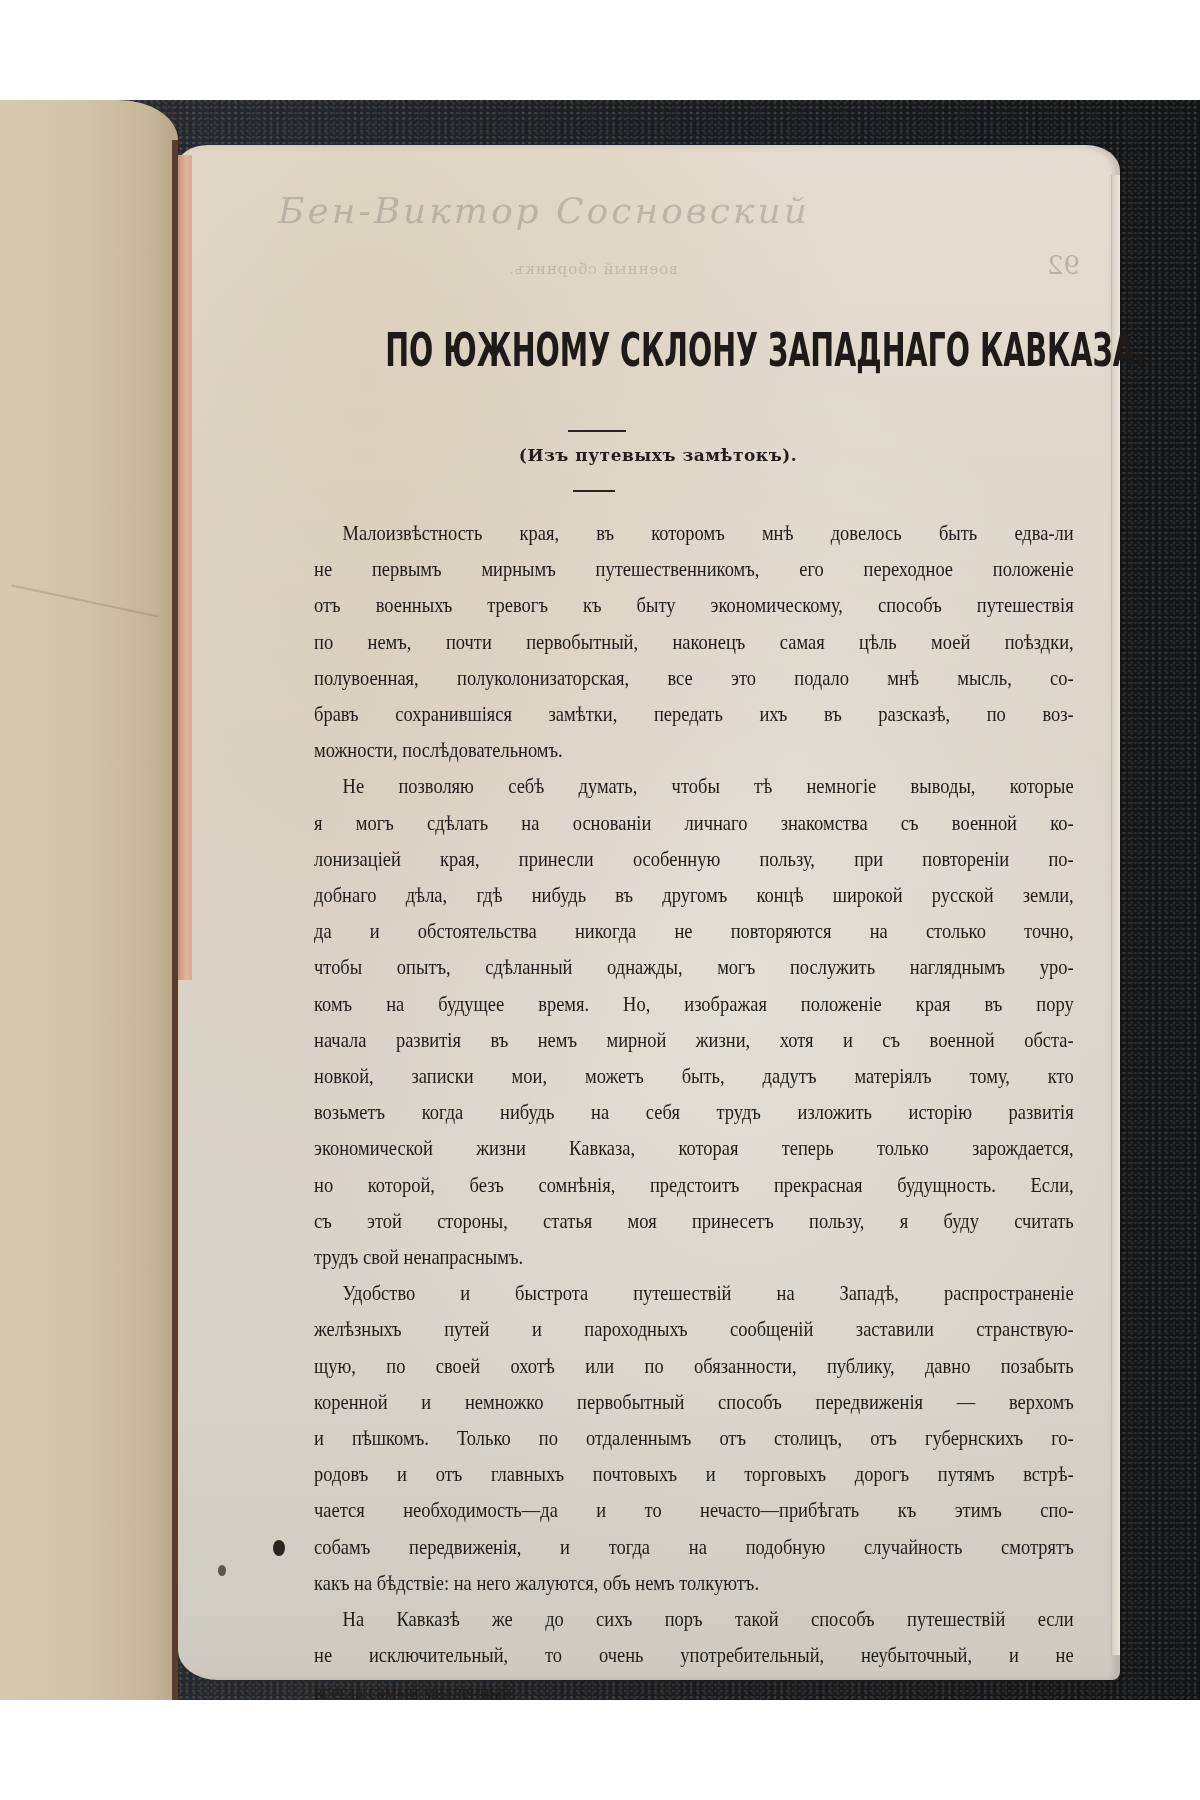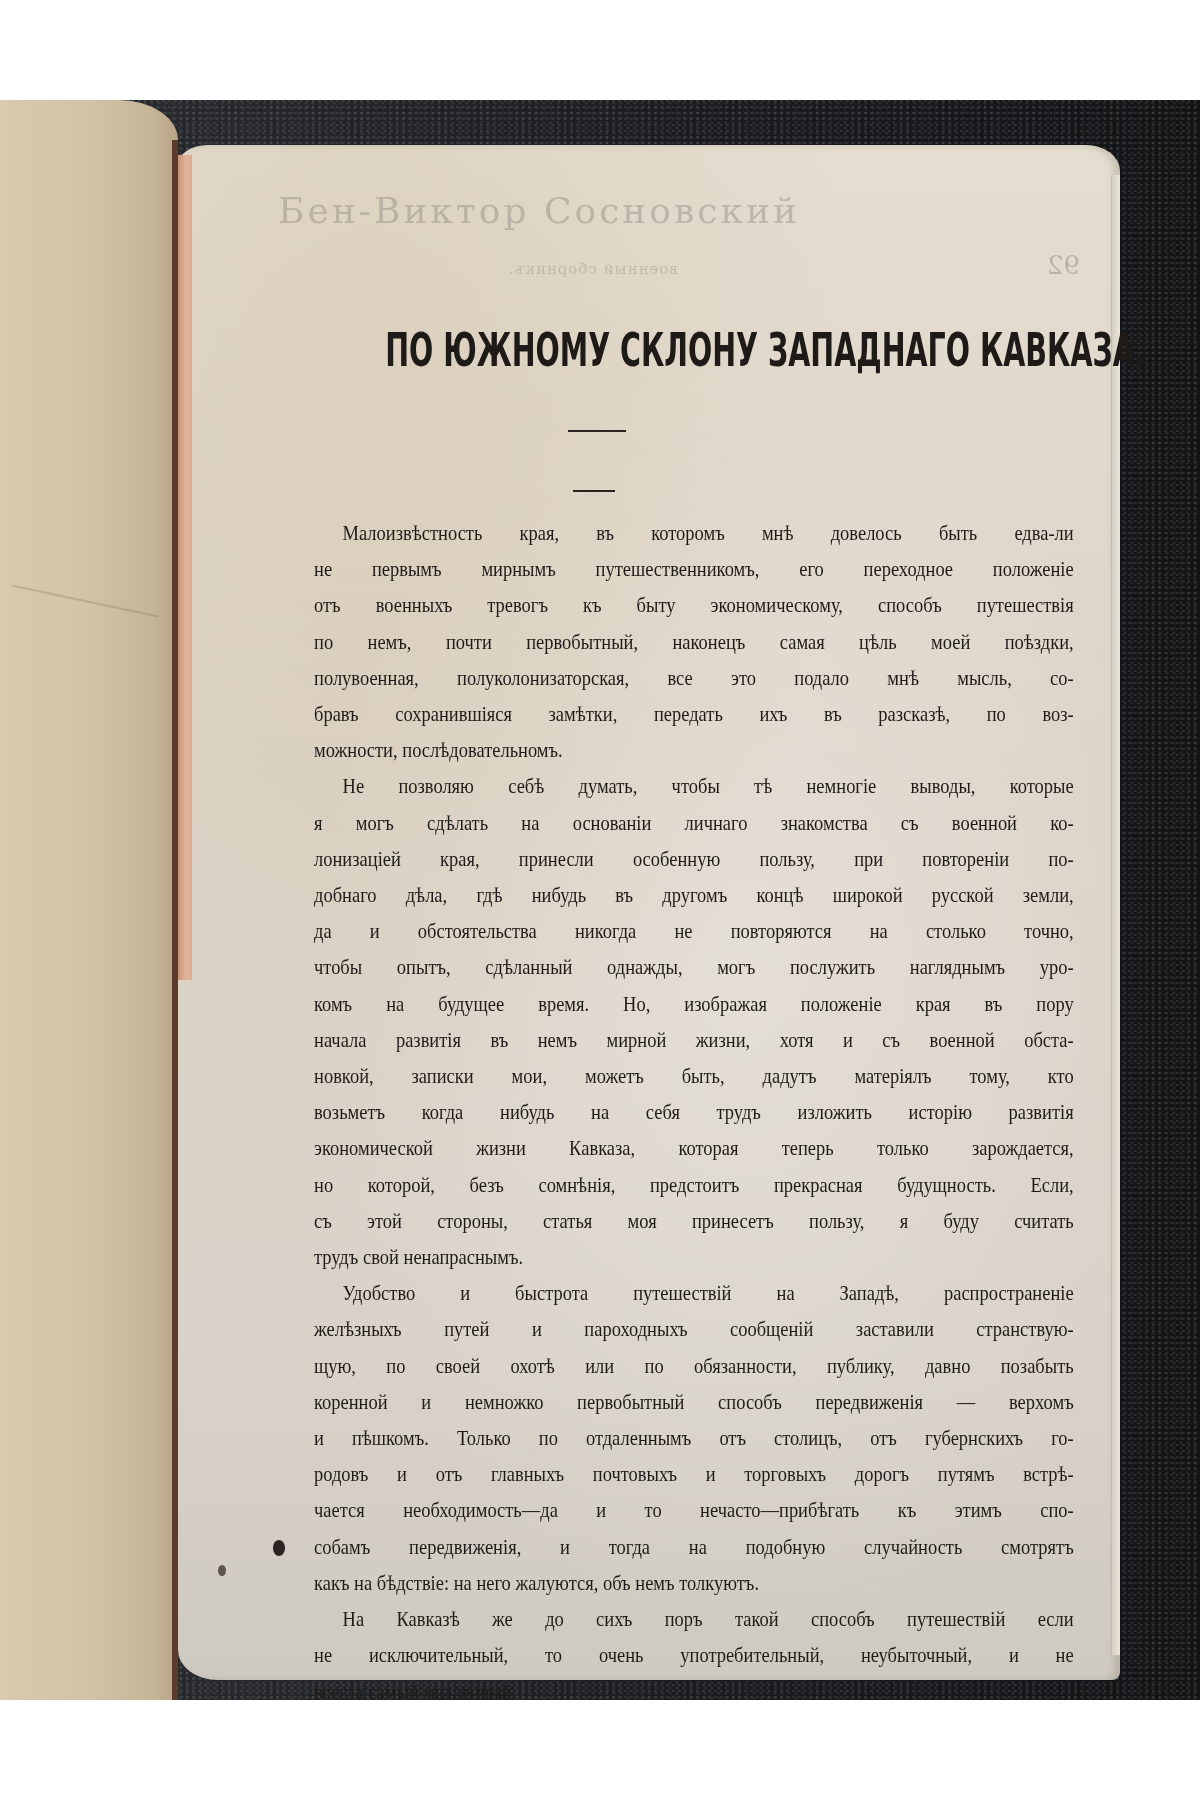--- a/index.html
+++ b/index.html
@@ -45,21 +45,21 @@
     border-bottom-right-radius: 8px;
     box-shadow: inset -6px 0 6px rgba(120,110,95,0.25);
   }
   .page-edge-right {
     position: absolute; right: 0; top: 30px; width: 8px; height: 1480px;
     background: linear-gradient(90deg, #d4cec2, #ece7dd);
     border-left: 1px solid rgba(120,110,95,0.35);
   }
   .handwriting {
     position: absolute; top: 45px; left: 100px; width: 700px;
-    font-family: "DejaVu Serif", serif; 
+    font-family: "DejaVu Serif", serif; font-style: italic;
     font-size: 36px; color: rgba(120,115,110,0.35); letter-spacing: 3px;
   }
   .bleed {
     position: absolute; color: rgba(60,55,50,0.18);
     font-family: "DejaVu Serif", serif; font-size: 17px;
     transform: scaleX(-1); white-space: nowrap;
   }
   .bleed-header { top: 115px; left: 330px; font-size: 15px; letter-spacing: 1px; }
   .bleed-pagenum { top: 105px; right: 40px; font-size: 26px; color: rgba(60,55,50,0.25); }
   .title {
@@ -105,20 +105,21 @@
   <div class="right-page">
     <div class="page-edge-right"></div>
 
     <div class="handwriting">Бен-Виктор Сосновский</div>
 
     <div class="bleed bleed-header">военный сборникъ.</div>
     <div class="bleed bleed-pagenum">92</div>
 
     <div class="title">ПО ЮЖНОМУ СКЛОНУ ЗАПАДНАГО КАВКАЗА.</div>
     <div class="rule rule-1"></div>
+    <div class="subtitle">(Изъ путевыхъ замѣтокъ).</div>
     <div class="rule rule-2"></div>
 
     <div class="body-text">
 
       <span class="line indent">Малоизвѣстность края, въ которомъ мнѣ довелось быть едва-ли</span>
       <span class="line">не первымъ мирнымъ путешественникомъ, его переходное положенiе</span>
       <span class="line">отъ военныхъ тревогъ къ быту экономическому, способъ путешествiя</span>
       <span class="line">по немъ, почти первобытный, наконецъ самая цѣль моей поѣздки,</span>
       <span class="line">полувоенная, полуколонизаторская, все это подало мнѣ мысль, со-</span>
       <span class="line">бравъ сохранившiяся замѣтки, передать ихъ въ разсказѣ, по воз-</span>

